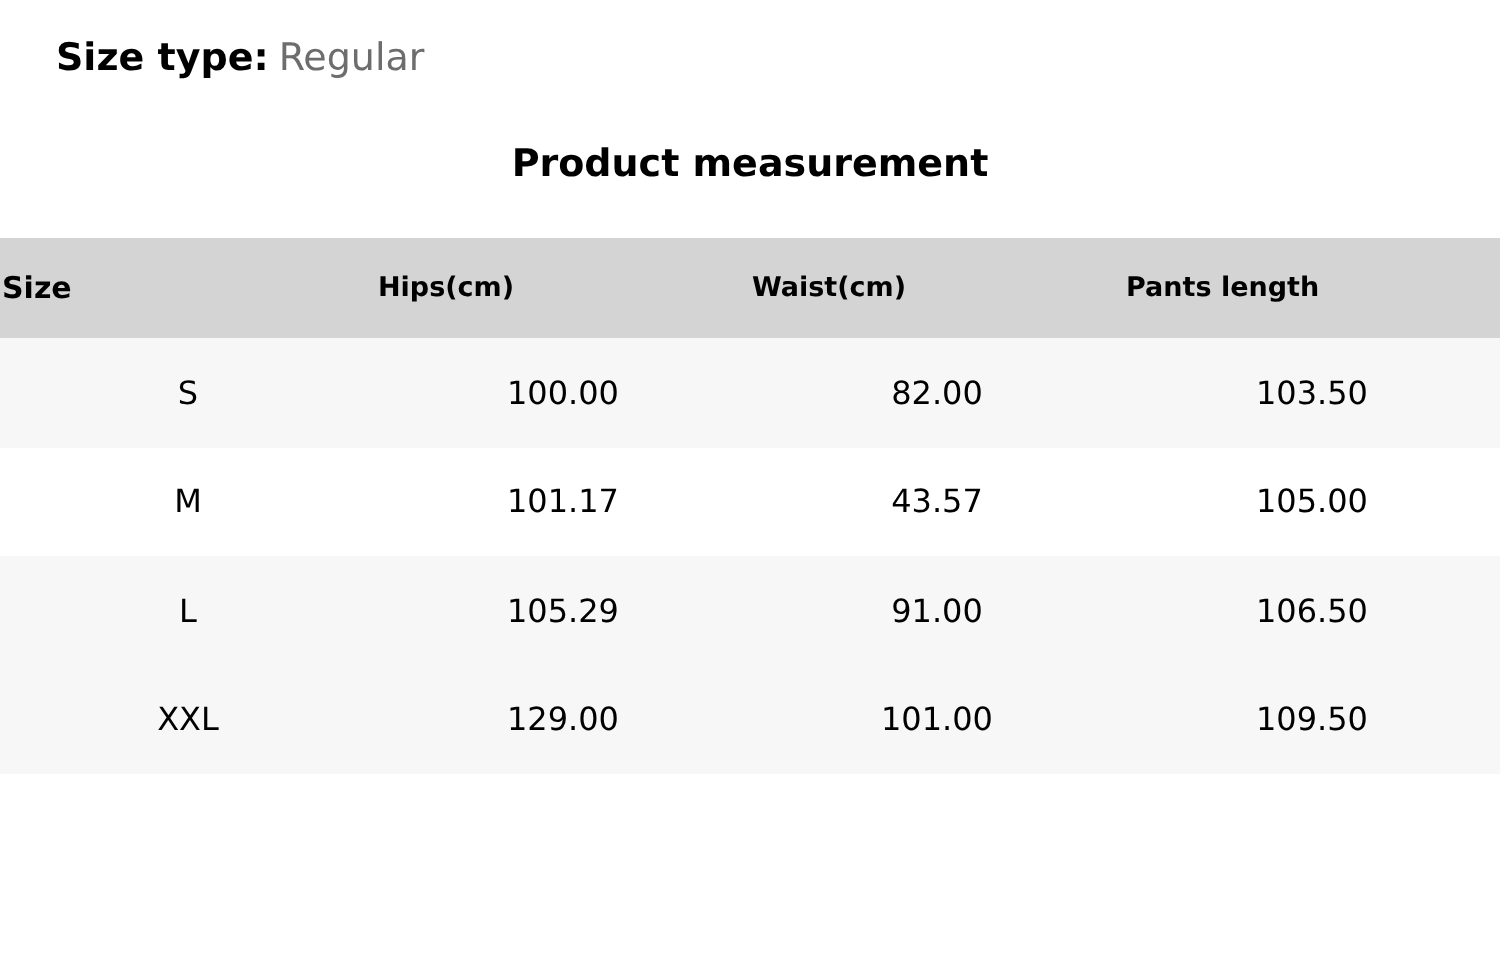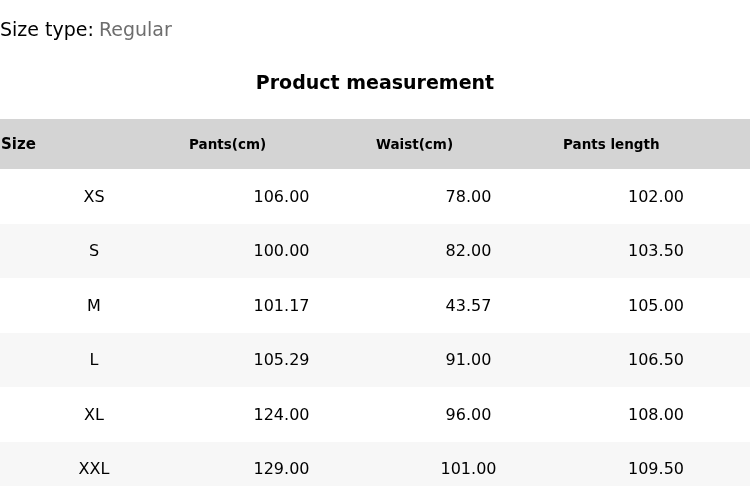--- a/index.html
+++ b/index.html
@@ -18,22 +18,23 @@
     width: 750px;
     box-sizing: border-box;
   }
   .size-type-line {
     padding: 17px 0 0 0;
     font-size: 19px;
     line-height: 24px;
     white-space: nowrap;
   }
   .size-type-label {
-    font-weight: normal;
+    font-weight: bold;
     color: #000000;
+    padding-left: 28px;
   }
   .size-type-value {
     font-weight: normal;
     color: #6d6d6d;
     margin-left: 5px;
   }
   .section-heading {
     margin: 0;
     padding: 29px 0 0 0;
     font-size: 19px;
@@ -98,56 +99,44 @@
   <table class="measure">
     <colgroup>
       <col class="c0">
       <col class="c1">
       <col class="c2">
       <col class="c3">
     </colgroup>
     <thead>
       <tr>
         <th class="col-size">Size</th>
-        <th>Pants(cm)</th>
+        <th>Hips(cm)</th>
         <th>Waist(cm)</th>
         <th>Pants length</th>
       </tr>
     </thead>
     <tbody>
-      <tr class="even">
-        <td class="cell-size">XS</td>
-        <td>106.00</td>
-        <td>78.00</td>
-        <td>102.00</td>
-      </tr>
       <tr class="odd">
         <td class="cell-size">S</td>
         <td>100.00</td>
         <td>82.00</td>
         <td>103.50</td>
       </tr>
       <tr class="even">
         <td class="cell-size">M</td>
         <td>101.17</td>
         <td>43.57</td>
         <td>105.00</td>
       </tr>
       <tr class="odd">
         <td class="cell-size">L</td>
         <td>105.29</td>
         <td>91.00</td>
         <td>106.50</td>
       </tr>
-      <tr class="even">
-        <td class="cell-size">XL</td>
-        <td>124.00</td>
-        <td>96.00</td>
-        <td>108.00</td>
-      </tr>
       <tr class="odd">
         <td class="cell-size">XXL</td>
         <td>129.00</td>
         <td>101.00</td>
         <td>109.50</td>
       </tr>
     </tbody>
   </table>
 
 </div>

